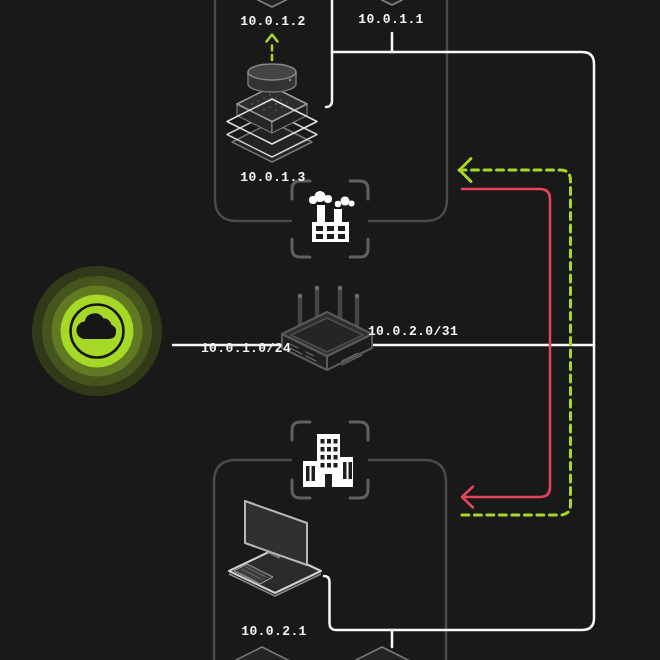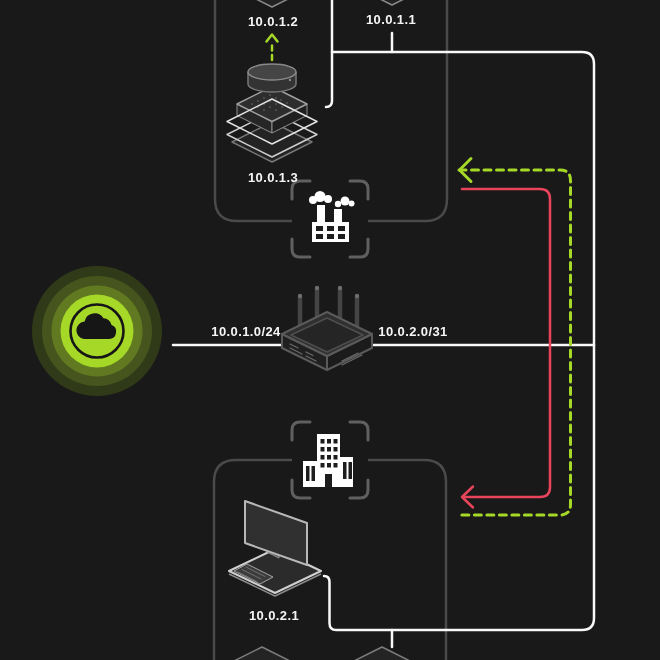--- a/index.html
+++ b/index.html
@@ -1,19 +1,19 @@
 <!DOCTYPE html>
 <html><head>
 <meta charset="utf-8">
 <style>
   html,body{margin:0;padding:0;background:#191919;}
   .stage{
     position:relative;width:660px;height:660px;overflow:hidden;
     background:#191919;
-    font-family:Liberation Sans, sans-serif;
+    font-family:Liberation Mono, monospace;
   }
   .stage svg{position:absolute;left:0;top:0;}
   .ip-label{
     position:absolute;transform:translateX(-50%);
     font-weight:700;font-size:13px;color:#f5f5f5;
     letter-spacing:.4px;white-space:nowrap;
   }
 </style>
 </head>
 <body>
@@ -201,17 +201,17 @@
     <circle cx="97" cy="331" r="45.5" fill="#617a22"></circle>
     <circle cx="97" cy="331" r="36.5" fill="#a6d827"></circle>
     <circle cx="97" cy="331" r="26.5" fill="none" stroke="#161616" stroke-width="2.6"></circle>
     <path fill="#161616" d="M 84 339 h 25 a 7.2 7.2 0 0 0 2.6 -13.9 a 8.2 8.2 0 0 0 -8.2 -6.8 a 10.2 10.2 0 0 0 -18.8 3.2 a 8.8 8.8 0 0 0 -0.6 17.5 z"></path>
   </g>
 </svg>
 
 <div class="ip-label" style="left:273px;top:14px">10.0.1.2</div>
 <div class="ip-label" style="left:391px;top:12px">10.0.1.1</div>
 <div class="ip-label" style="left:273px;top:170px">10.0.1.3</div>
-<div class="ip-label" style="left:274px;top:608px">10.0.2.1</div>
-<div class="ip-label" style="left:246px;top:324px">10.0.1.0/24</div>
+<div class="ip-label" style="left:274px;top:624px">10.0.2.1</div>
+<div class="ip-label" style="left:246px;top:341px">10.0.1.0/24</div>
 <div class="ip-label" style="left:413px;top:324px">10.0.2.0/31</div>
 
 </div>
 
 </body></html>

